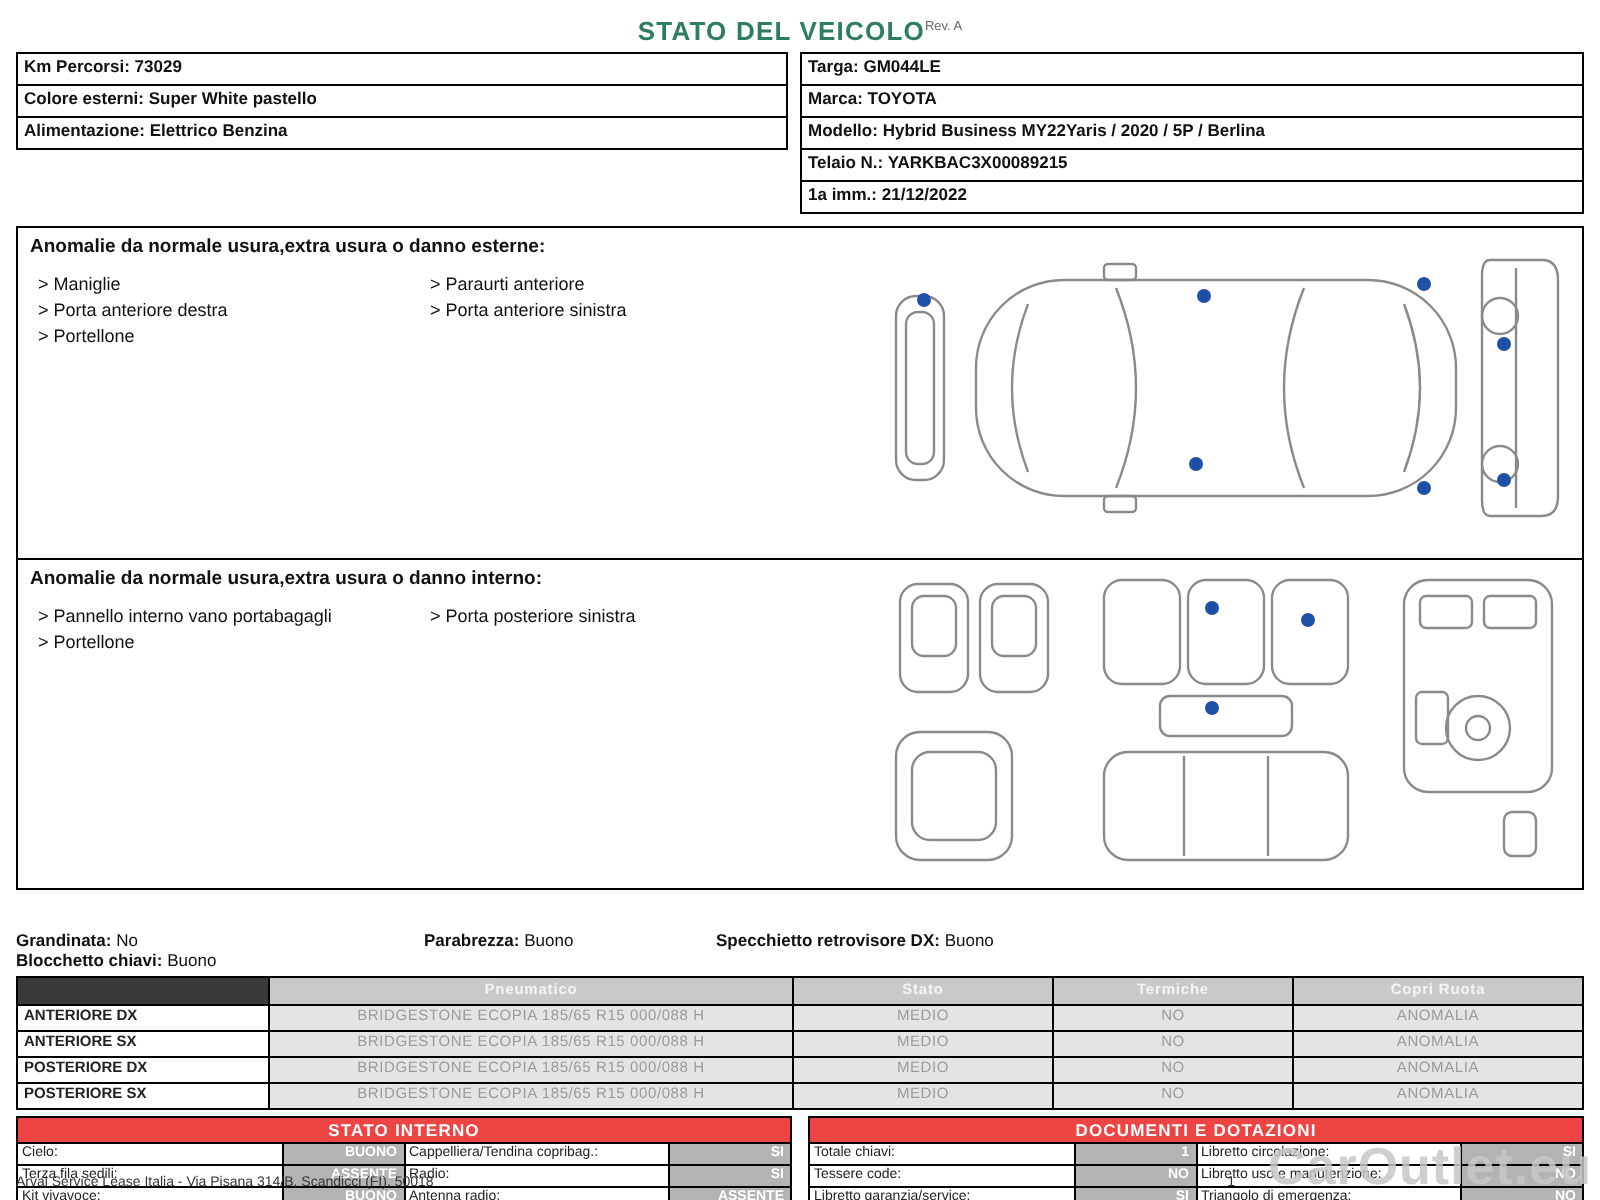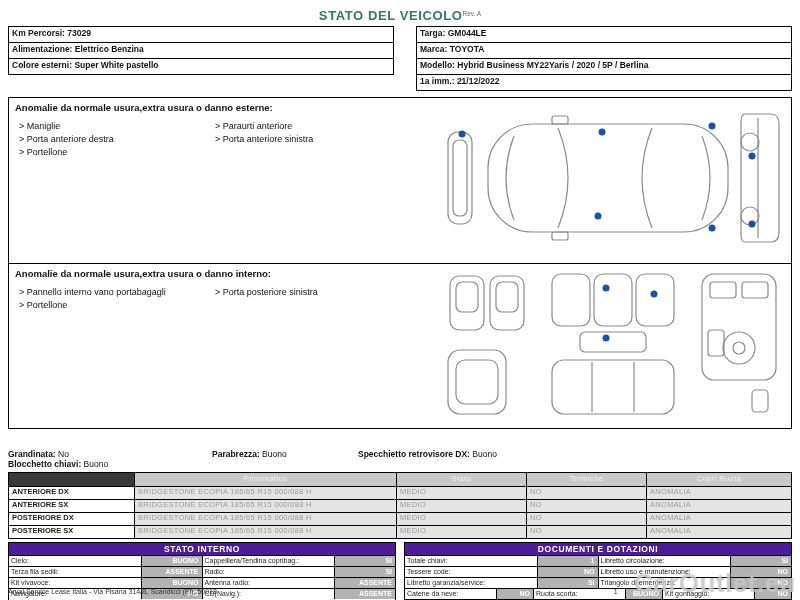--- a/index.html
+++ b/index.html
@@ -3,21 +3,21 @@
 <meta charset="utf-8">
 <style>
   html,body{margin:0;padding:0}
   body{width:800px;height:600px;background:#fff;color:#111;font-family:"Liberation Sans",sans-serif;position:relative;overflow:hidden}
   .page{position:absolute;inset:0;padding:8px 8px 0}
 
   .topbar{display:flex;justify-content:center;align-items:flex-start;height:16px}
   .title{color:#2e7d62;font-size:13px;font-weight:bold;letter-spacing:.6px;margin:0}
   .rev{font-size:6.5px;color:#666;margin-top:2px}
 
-  .info{display:flex;gap:22px;margin-top:2px}
+  .info{display:flex;gap:6px;margin-top:2px}
   .info-col{display:flex;flex-direction:column}
   .info-col.left{width:386px}
   .info-col.right{flex:1}
   .info-row{border:1px solid #000;border-top-width:0;font-size:8.5px;font-weight:bold;padding:1px 3px;height:13px;line-height:10px;white-space:nowrap;overflow:hidden;background:#fff}
   .info-row:first-child{border-top-width:1px}
 
   .anomaly-box{border:1px solid #000;margin-top:6px;height:330px;display:flex;flex-direction:column}
   .anomaly-section{flex:1;display:flex;padding:4px 6px;min-height:0}
   .anomaly-section + .anomaly-section{border-top:1px solid #000}
   .anomaly-text{width:425px}
@@ -34,28 +34,28 @@
   .cond{margin-top:20px;font-size:8.5px}
   .cond-line{display:flex;height:10px;line-height:10px}
   .cond-item b{font-weight:bold}
   .ci0{width:204px}.ci1{width:146px}.ci2{width:208px}.ci3{flex:1}
 
   .tires{margin-top:3px;border:1px solid #000;font-size:7.5px}
   .tire-row{display:grid;grid-template-columns:126px 262px 130px 120px 1fr;border-bottom:1px solid #000}
   .tire-row:last-child{border-bottom:none}
   .tire-row>div{border-right:1px solid #000;padding:1px 3px;height:10px;line-height:8px;overflow:hidden;white-space:nowrap}
   .tire-row>div:last-child{border-right:none}
-  .tire-head>div{background:#c9c9c9;color:#f4f4f4;text-align:center;font-weight:normal;height:11px;line-height:9px;letter-spacing:.4px}
+  .tire-head>div{background:#c9c9c9;color:#f4f4f4;text-align:center;font-weight:bold;height:11px;line-height:9px;letter-spacing:.4px}
   .tire-head .pos-h{background:#3a3a3a}
   .tire-pos{font-weight:bold;color:#222;background:#fff}
-  .tire-val{background:#e4e4e4;color:#9b9b9b;text-align:left;letter-spacing:.3px}
+  .tire-val{background:#e4e4e4;color:#9b9b9b;text-align:center;letter-spacing:.3px}
 
   .panels{display:flex;gap:8px;margin-top:3px}
   .panel{flex:1;border:1px solid #000}
-  .panel-head{background:#4c1d95;color:#fff;font-size:8.5px;font-weight:bold;text-align:center;height:12px;line-height:12px;letter-spacing:.6px}
+  .panel-head{background:#ef4444;color:#fff;font-size:8.5px;font-weight:bold;text-align:center;height:12px;line-height:12px;letter-spacing:.6px}
   .prow{display:flex;border-top:1px solid #000;height:10px;font-size:7px;line-height:8px}
   .pair{flex:1;display:flex;border-right:1px solid #000;min-width:0}
   .pair:last-child{border-right:none}
   .plbl{flex:1;padding:1px 2px;white-space:nowrap;overflow:hidden;color:#222}
   .pval{width:54px;background:#b3b3b3;color:#fff;font-weight:bold;text-align:right;padding:1px 3px;border-left:1px solid #000;white-space:nowrap;overflow:hidden}
   .prow.three .pval{width:30px}
 
   .footer{position:absolute;left:8px;right:8px;bottom:4px;font-size:7px;color:#333;display:flex;height:9px;line-height:9px}
   .footer .addr{width:55%}
   .footer .pg{flex:1;text-align:center}
@@ -67,27 +67,28 @@
 <div class="page">
 
   <div class="topbar">
     <h1 class="title">STATO DEL VEICOLO</h1>
     <span class="rev">Rev. A</span>
   </div>
 
   <div class="info">
     <div class="info-col left">
       <div class="info-row"><span>Km Percorsi:</span> <span>73029</span></div>
+      <div class="info-row"><span>Colore esterni:</span> <span>Super White pastello</span></div>
       <div class="info-row"><span>Alimentazione:</span> <span>Elettrico Benzina</span></div>
-      <div class="info-row"><span>Colore esterni:</span> <span>Super White pastello</span></div>
     </div>
     <div class="info-col right">
       <div class="info-row"><span>Targa:</span> <span>GM044LE</span></div>
       <div class="info-row"><span>Marca:</span> <span>TOYOTA</span></div>
       <div class="info-row"><span>Modello:</span> <span>Hybrid Business MY22Yaris / 2020 / 5P / Berlina</span></div>
+      <div class="info-row"><span>Telaio N.:</span> <span>YARKBAC3X00089215</span></div>
       <div class="info-row"><span>1a imm.:</span> <span>21/12/2022</span></div>
     </div>
   </div>
 
   <div class="anomaly-box">
 
     <section class="anomaly-section">
       <div class="anomaly-text">
         <div class="anomaly-title">Anomalie da normale usura,extra usura o danno esterne:</div>
         <div class="anomaly-cols">

